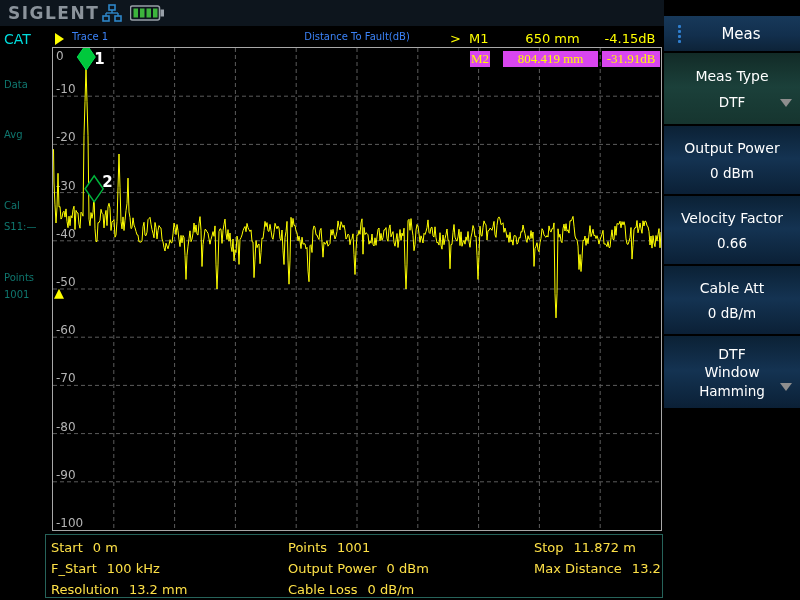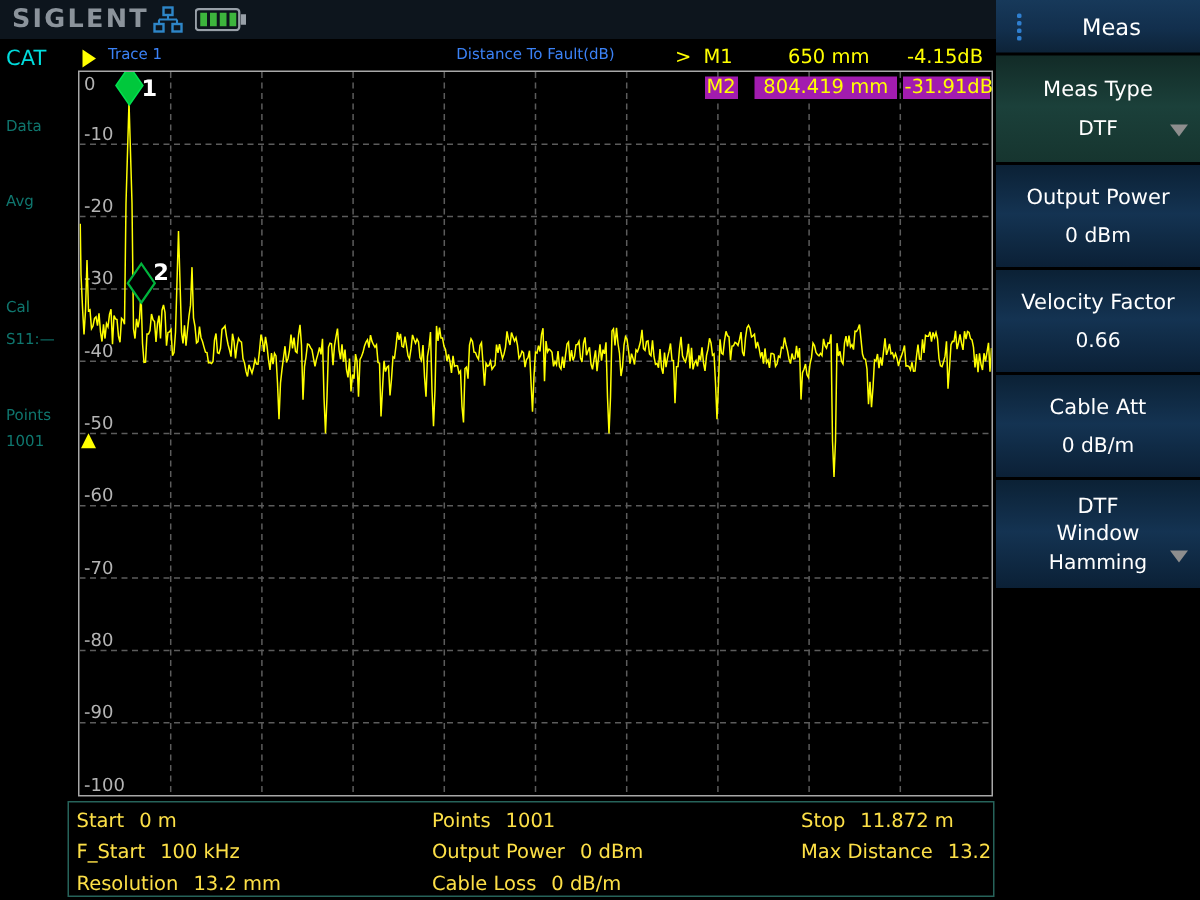--- a/index.html
+++ b/index.html
@@ -21,30 +21,30 @@
   
   .hdr { position:absolute; top:31px; font-size:10px; color:#3b82f6; white-space:nowrap; }
   .tri-right { position:absolute; left:55px; top:33px; width:0; height:0;
       border-left:9px solid #ffff00; border-top:6px solid transparent; border-bottom:6px solid transparent; }
   .title-row { left:52px; width:610px; text-align:center; }
   .readout { position:absolute; font-size:13px; color:#ffff00; white-space:nowrap; }
   .r-right { text-align:center; }
   
   .plot { position:absolute; left:52px; top:47px; width:610px; height:484px;
           border:1px solid #a8a8a8; background:#000; }
-  .m2row span { background:#a21caf; padding:0 1px; }
+  .m2row span { background:#d946ef; padding:0 1px;font-family:Liberation Serif, serif; }
   
   .status-bar { position:absolute; left:45px; top:534px; width:618px; height:64px;
                 background:#000; border:1px solid #26635a; }
   .st-col { position:absolute; top:2px; }
   .st-row { height:21px; line-height:21px; font-size:13px; color:#fde047; white-space:nowrap; }
   .st-row .v { margin-left:10px; }
   
   .menu { position:absolute; left:664px; top:0; width:136px; height:600px; background:#000; }
-  .menu-header { position:relative; margin-top:0; height:35px;
+  .menu-header { position:relative; margin-top:16px; height:35px;
       background:linear-gradient(180deg,#17395a 0%,#122f4d 55%,#0d2338 100%);
       display:flex; align-items:center; justify-content:center;
       font-size:15px; color:#ffffff;padding-left:18px; }
   .menu-dots { position:absolute; left:14px; top:9px; width:4px; }
   .menu-dots i { display:block; width:3px; height:3px; border-radius:1px; background:#2f7fd0; margin-bottom:2px; }
   .menu-btn { position:relative; margin-top:2px; height:68px;
       background:linear-gradient(180deg,#0b2135 0%,#143352 48%,#102b46 70%,#0b2036 100%);
       display:flex; flex-direction:column; align-items:center; justify-content:space-evenly;
       padding:6px 4px; cursor:default; }
   .menu-btn.first { height:71px; }

